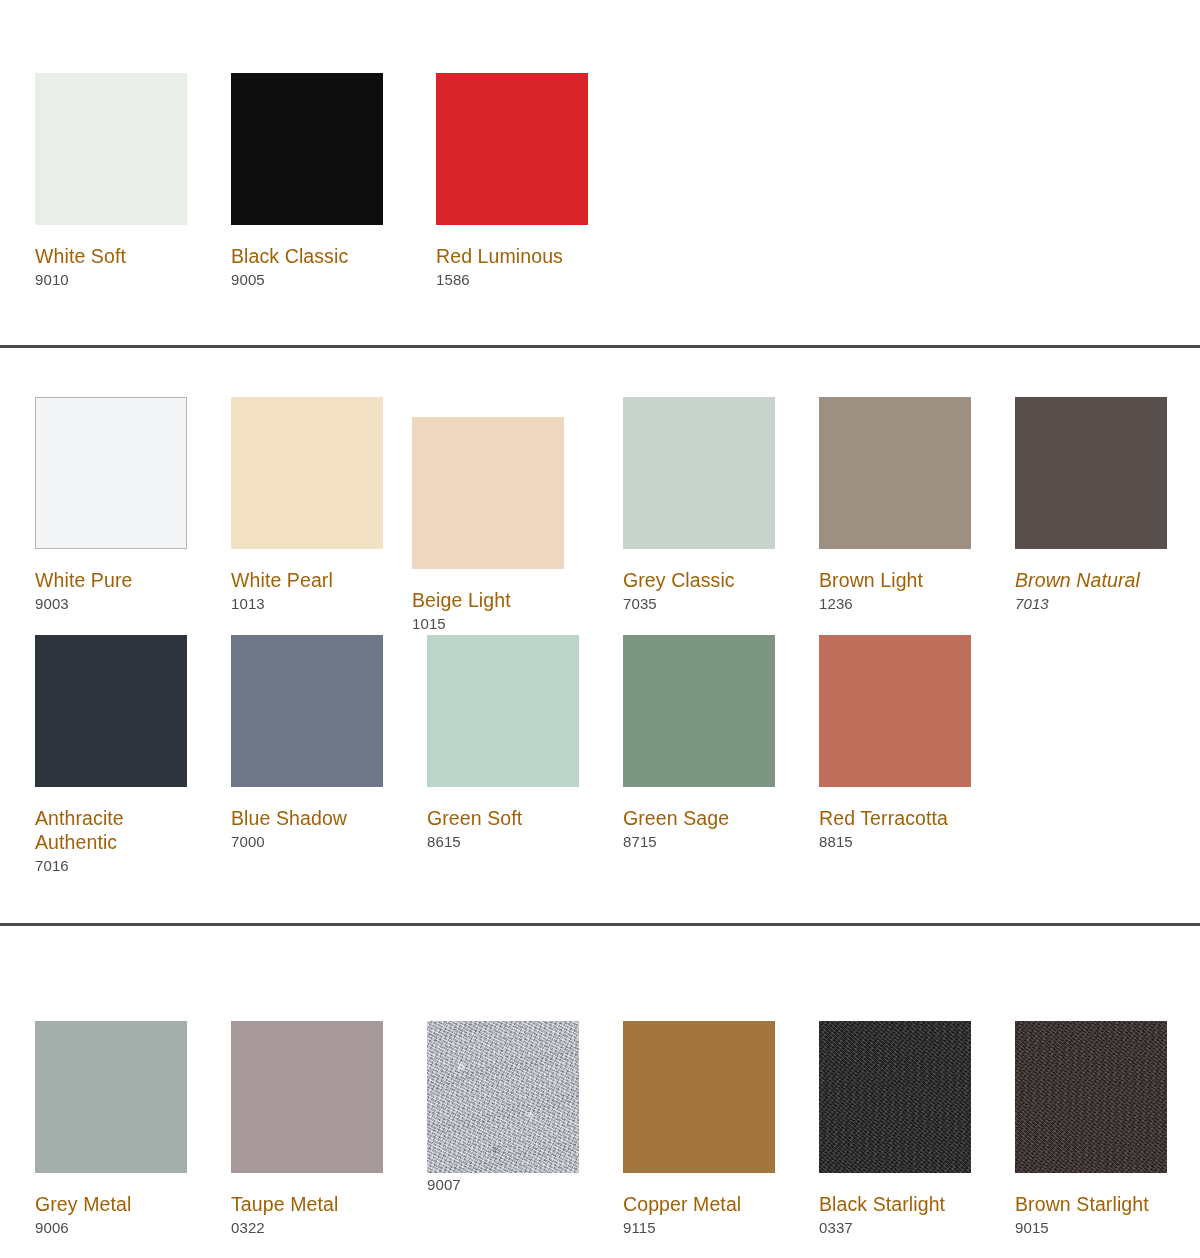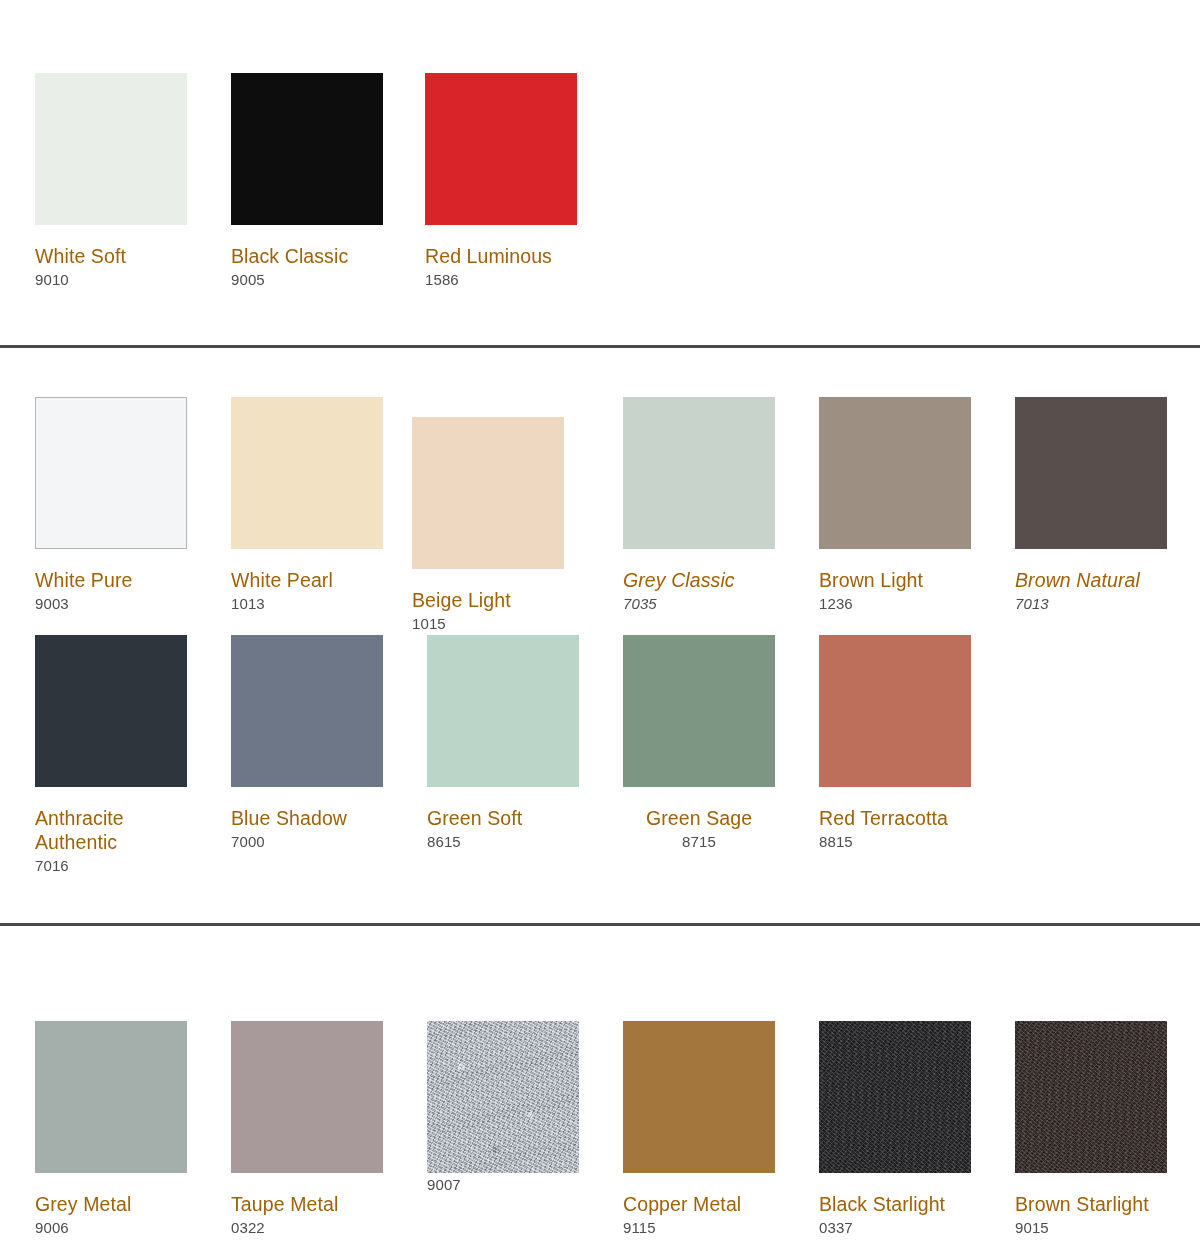--- a/index.html
+++ b/index.html
@@ -87,21 +87,21 @@
         <div class="cell" style="left: 35px; top: 0px;">
           <div class="swatch" style="background: rgb(233, 238, 232);"></div>
           <div class="cell-name">White Soft</div>
           <div class="cell-code">9010</div>
         </div>
         <div class="cell" style="left: 231px; top: 0px;">
           <div class="swatch" style="background: rgb(13, 13, 13);"></div>
           <div class="cell-name">Black Classic</div>
           <div class="cell-code">9005</div>
         </div>
-        <div class="cell" style="left: 425px; top: 0px;">
+        <div class="cell" style="left: 436px; top: 0px;">
           <div class="swatch" style="background: rgb(217, 37, 42);"></div>
           <div class="cell-name">Red Luminous</div>
           <div class="cell-code">1586</div>
         </div>
       </div>
       <div class="section" style="top: 397px;">
         <div class="cell" style="left: 35px; top: 0px;">
           <div class="swatch bordered" style="background: rgb(244, 245, 246);"></div>
           <div class="cell-name">White Pure</div>
           <div class="cell-code">9003</div>
@@ -109,21 +109,21 @@
         <div class="cell" style="left: 231px; top: 0px;">
           <div class="swatch" style="background: rgb(242, 226, 195);"></div>
           <div class="cell-name">White Pearl</div>
           <div class="cell-code">1013</div>
         </div>
         <div class="cell" style="left: 412px; top: 0px; margin-top: 20px;">
           <div class="swatch" style="background: rgb(238, 216, 194);"></div>
           <div class="cell-name">Beige Light</div>
           <div class="cell-code">1015</div>
         </div>
-        <div class="cell" style="left: 623px; top: 0px; font-style: italic;">
+        <div class="cell" style="left: 623px; top: 0px;">
           <div class="swatch" style="background: rgb(199, 211, 203);"></div>
           <div class="cell-name">Grey Classic</div>
           <div class="cell-code">7035</div>
         </div>
         <div class="cell" style="left: 819px; top: 0px;">
           <div class="swatch" style="background: rgb(157, 144, 130);"></div>
           <div class="cell-name">Brown Light</div>
           <div class="cell-code">1236</div>
         </div>
         <div class="cell" style="left: 1015px; top: 0px; font-style: italic;">
@@ -140,21 +140,21 @@
         <div class="cell" style="left: 231px; top: 238px;">
           <div class="swatch" style="background: rgb(109, 119, 135);"></div>
           <div class="cell-name">Blue Shadow</div>
           <div class="cell-code">7000</div>
         </div>
         <div class="cell" style="left: 427px; top: 238px;">
           <div class="swatch" style="background: rgb(188, 213, 201);"></div>
           <div class="cell-name">Green Soft</div>
           <div class="cell-code">8615</div>
         </div>
-        <div class="cell" style="left: 623px; top: 238px; text-align: center;">
+        <div class="cell" style="left: 623px; top: 238px;">
           <div class="swatch" style="background: rgb(125, 149, 131);"></div>
           <div class="cell-name">Green Sage</div>
           <div class="cell-code">8715</div>
         </div>
         <div class="cell" style="left: 819px; top: 238px;">
           <div class="swatch" style="background: rgb(189, 111, 92);"></div>
           <div class="cell-name">Red Terracotta</div>
           <div class="cell-code">8815</div>
         </div>
       </div>

